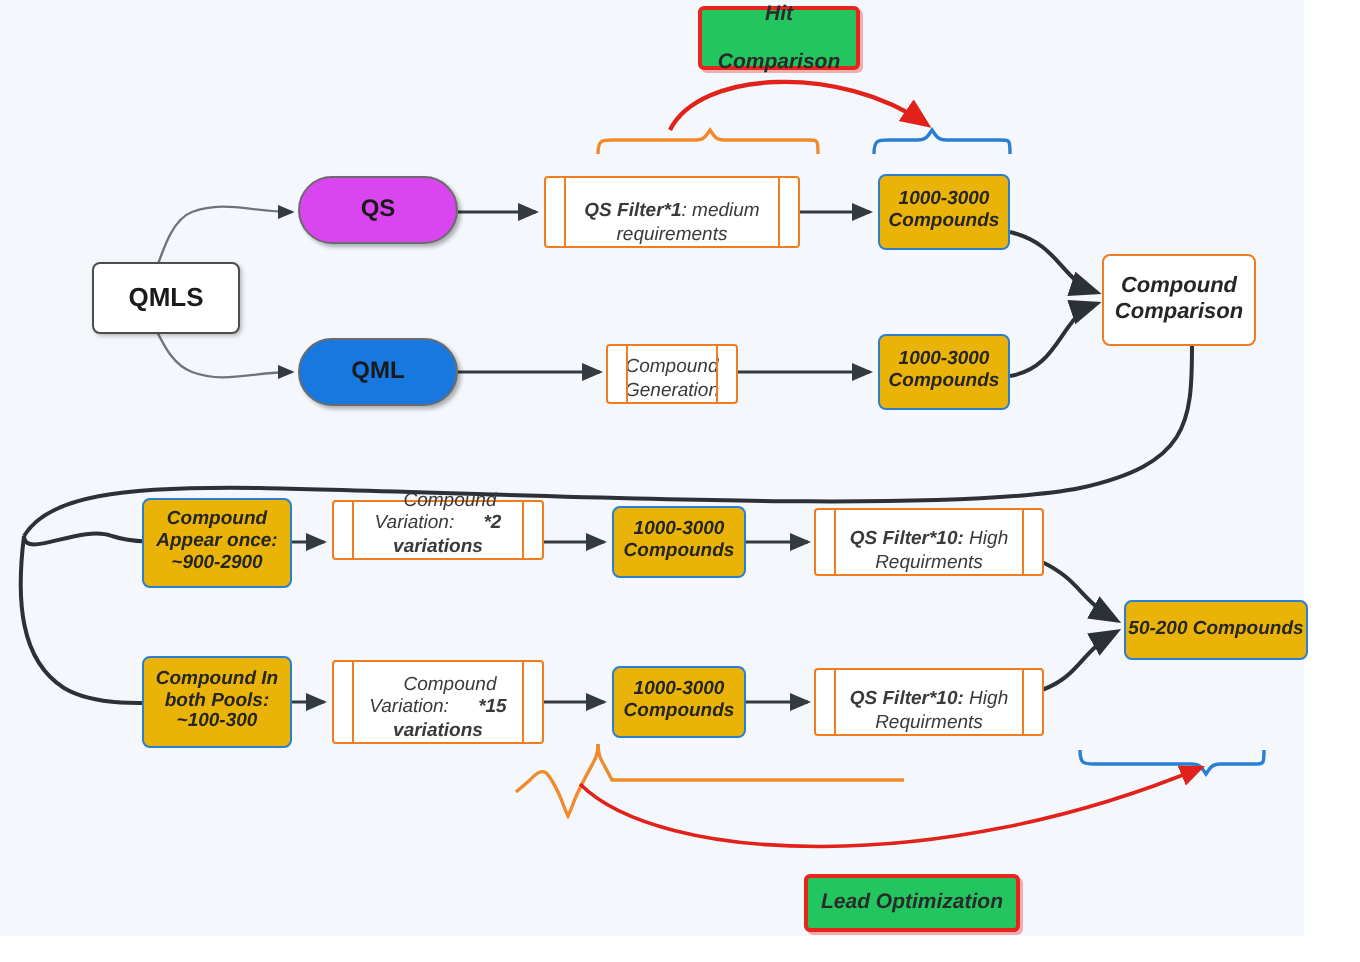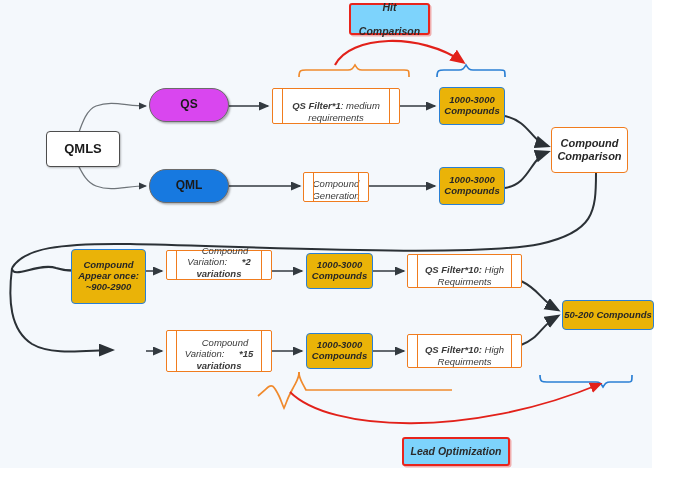--- a/index.html
+++ b/index.html
@@ -31,21 +31,21 @@
   
   .pproc{background:#ffffff;border:1.8px solid #f07c1e;border-radius:2px;
          font-style:italic;font-size:9.5px;color:#3a3a3a;position:absolute;
          box-sizing:border-box;display:flex;align-items:flex-end;justify-content:center;text-align:center;}
   .pproc::before,.pproc::after{content:"";position:absolute;top:0;bottom:0;width:0;border-left:1.6px solid #f07c1e;}
   .pproc::before{left:9px;}
   .pproc::after{right:9px;}
   .pproc span{padding:0 12px;line-height:1.2;}
 
   
-  .rlabel{background:#7dd3fc;border:2px solid #e8241c;border-radius:3px;
+  .rlabel{background:#22c55e;border:2px solid #e8241c;border-radius:3px;
           font-style:italic;font-weight:bold;font-size:10.5px;color:#2b2b2b;
           box-shadow:1.5px 1.5px 0 rgba(232,36,28,.35);}
 
   svg{position:absolute;left:0;top:0;width:680px;height:481px;overflow:visible;}
   .lk{fill:none;stroke:#333a40;stroke-width:1.5;}
   .lk-thick{fill:none;stroke:#2b3136;stroke-width:2;}
   .lk-thin{fill:none;stroke:#6e7479;stroke-width:1.2;}
   .br-o{fill:none;stroke:#f08a2c;stroke-width:1.7;}
   .br-b{fill:none;stroke:#2a7fd4;stroke-width:1.7;}
   .red{fill:none;stroke:#e2211a;stroke-width:2.2;}
@@ -138,24 +138,27 @@
   </div>
 
   <div class="node dbox" style="left:439px;top:167px;width:66px;height:38px;">
     <span>1000-3000 Compounds</span>
   </div>
 
   <div class="node obox" style="left:551px;top:127px;width:77px;height:46px;">
     <span>Compound Comparison</span>
   </div>
 
-  <div class="node dbox" style="left:71px;top:249px;width:75px;height:55px;">
+  <div class="node dbox" style="left:71px;top:249px;width:75px;height:45px;">
     <span>Compound Appear once: ~900-2900</span>
   </div>
 
+  <div class="node dbox" style="left:71px;top:328px;width:75px;height:46px;">
+    <span>Compound In both Pools: ~100-300</span>
+  </div>
 
   <div class="pproc" style="left:166px;top:250px;width:106px;height:30px;">
     <span style="padding:0 11px;"><span>Compound Variation:</span> <b>*2 variations</b></span>
   </div>
 
   <div class="pproc" style="left:166px;top:330px;width:106px;height:42px;">
     <span style="padding:0 11px;"><span>Compound Variation:</span> <b>*15 variations</b></span>
   </div>
 
   <div class="node dbox" style="left:306px;top:253px;width:67px;height:36px;">

